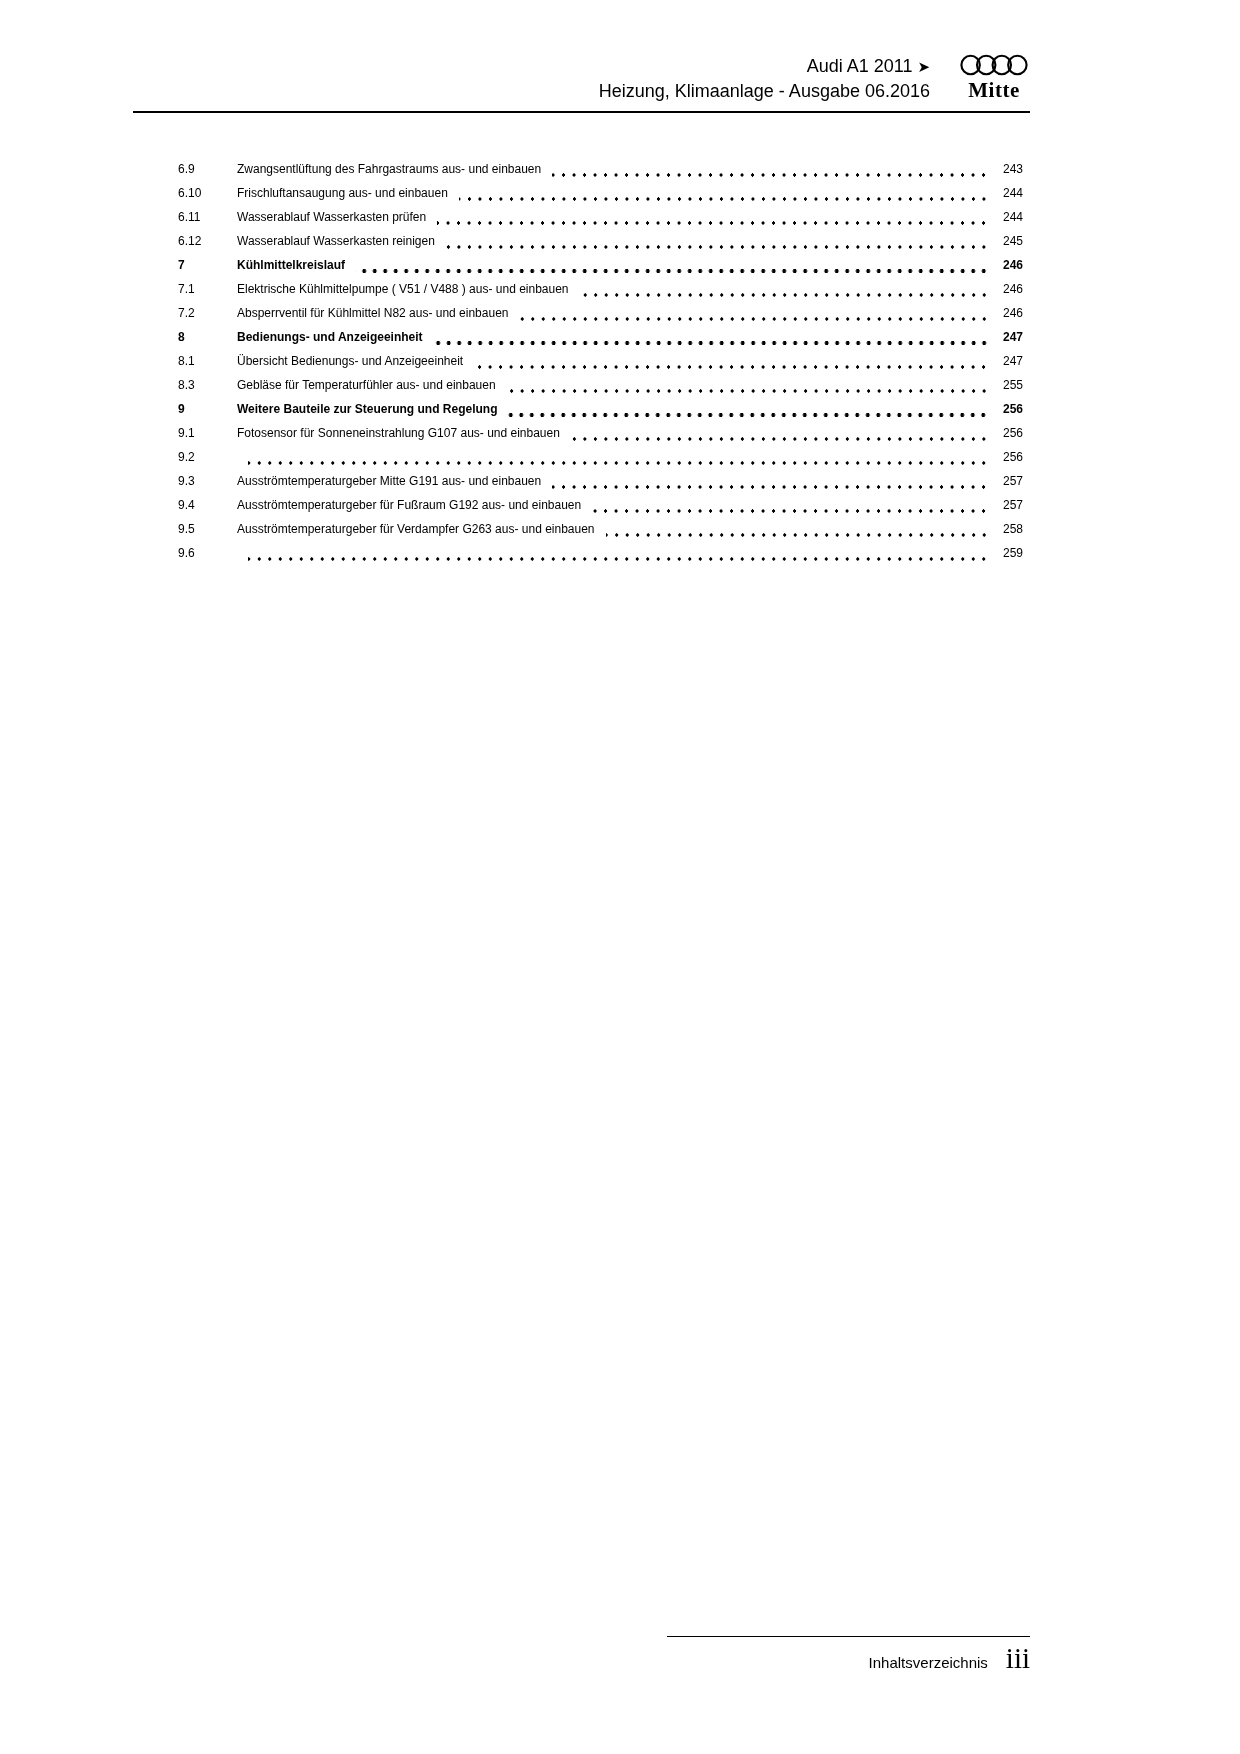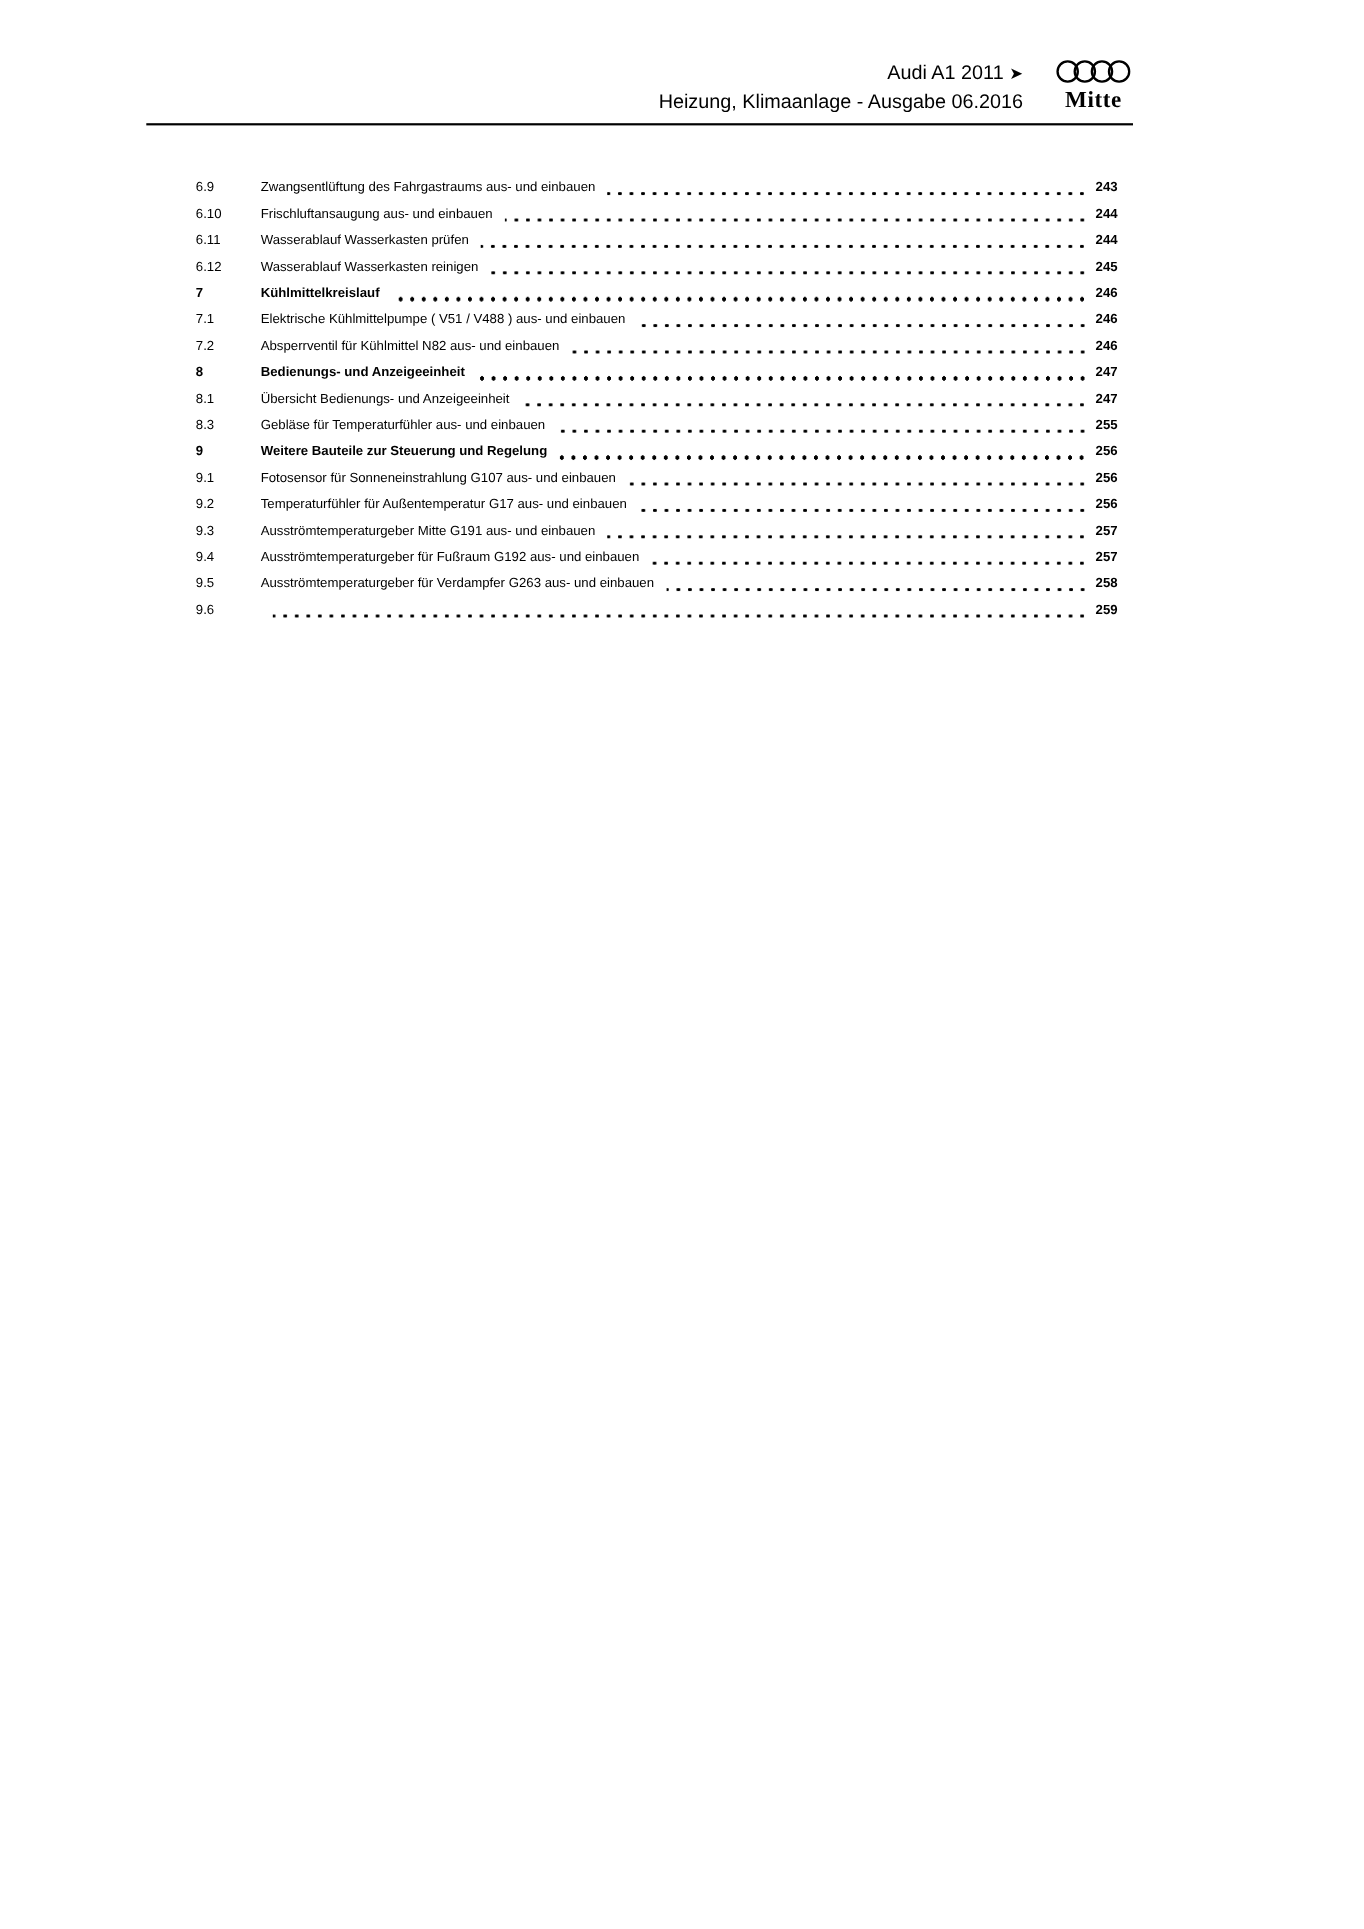--- a/index.html
+++ b/index.html
@@ -35,21 +35,21 @@
     flex: 1 1 auto; align-self: stretch; min-width: 24px;
     margin: 0 7px 0 11px;
     background-image: radial-gradient(circle, #000 1.5px, transparent 1.8px);
     background-size: 10.5px 8px;
     background-repeat: repeat-x;
     background-position: right 0 bottom 2px;
   }
   .toc-row.bold .leader {
     background-image: radial-gradient(circle, #000 1.8px, transparent 2.1px);
   }
-  .toc-row .pg { flex: none; min-width: 34px; text-align: left; font-weight: bold; }
+  .toc-row .pg { flex: none; min-width: 34px; text-align: center; }
 
   
   .footer { position: absolute; left: 133px; right: 210px; top: 1636px; }
   .footer-rule { border: 0; border-top: 1.5px solid #000; width: 363px; margin-left: auto; }
   .footer-row { display: flex; justify-content: flex-end; align-items: baseline; gap: 18px; margin-top: 6px; }
   .footer-label { font-size: 15px; }
   .footer-page { font-size: 29px; font-family: "Liberation Serif", serif; line-height: 30px; }
 </style>
 </head>
 <body>
@@ -145,21 +145,20 @@
         <span class="pg">256</span>
       </div>
       <div class="toc-row">
         <span class="num">9.1</span>
         <span class="title">Fotosensor für Sonneneinstrahlung G107 aus- und einbauen</span>
         <span class="leader"></span>
         <span class="pg">256</span>
       </div>
       <div class="toc-row">
         <span class="num">9.2</span>
-        <span class="title">Temperaturfühler für Außentemperatur G17 aus- und einbauen</span>
         <span class="leader"></span>
         <span class="pg">256</span>
       </div>
       <div class="toc-row">
         <span class="num">9.3</span>
         <span class="title">Ausströmtemperaturgeber Mitte G191 aus- und einbauen</span>
         <span class="leader"></span>
         <span class="pg">257</span>
       </div>
       <div class="toc-row">
@@ -174,14 +173,21 @@
         <span class="leader"></span>
         <span class="pg">258</span>
       </div>
       <div class="toc-row">
         <span class="num">9.6</span>
         <span class="leader"></span>
         <span class="pg">259</span>
       </div>
     </main>
 
+  <footer class="footer">
+    <div class="footer-rule"></div>
+    <div class="footer-row">
+      <span class="footer-label">Inhaltsverzeichnis</span>
+      <span class="footer-page">iii</span>
+    </div>
+  </footer>
 
 </div>
 
 </body></html>

